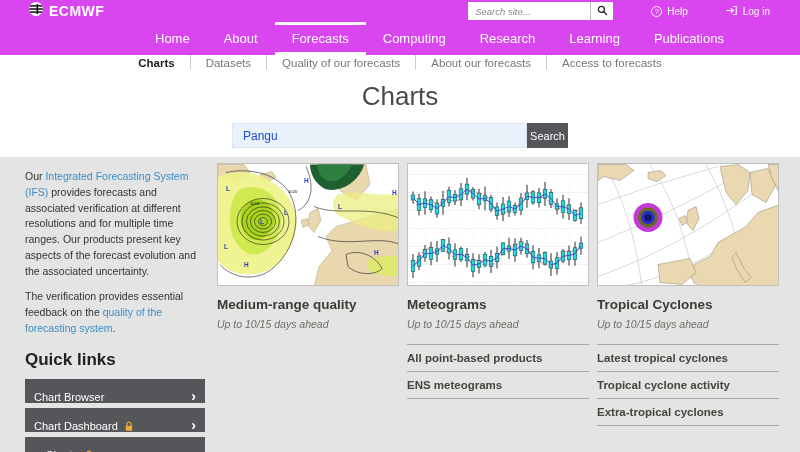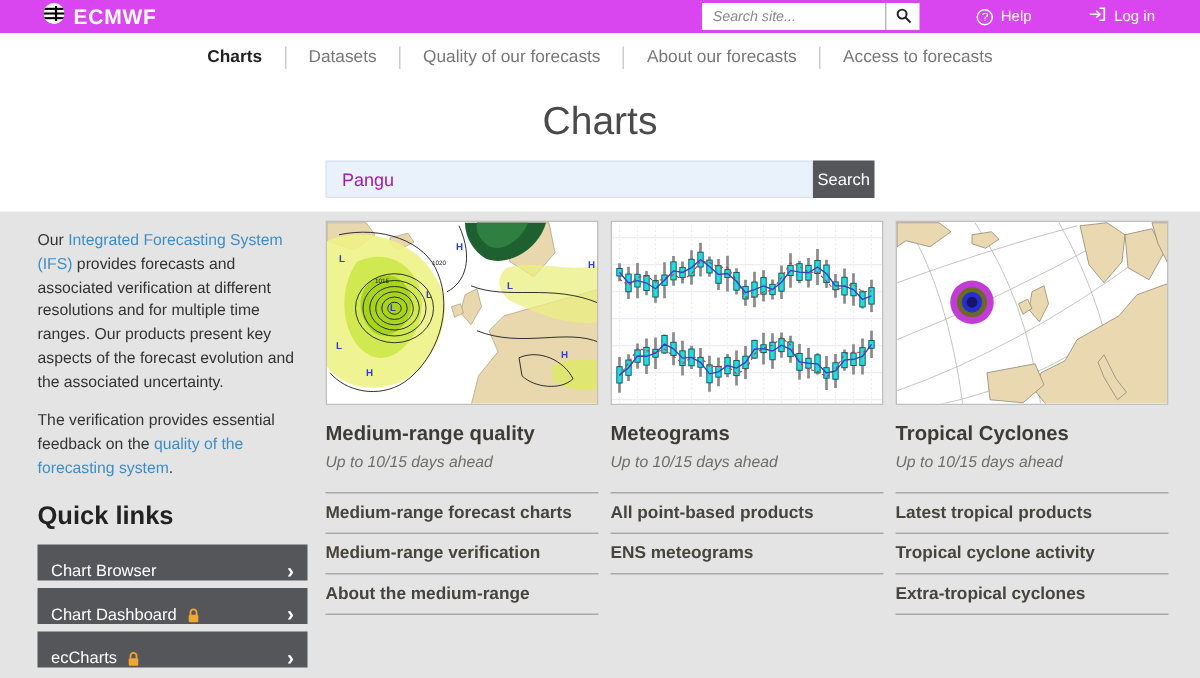--- a/index.html
+++ b/index.html
@@ -33,22 +33,22 @@
   .subnav { height:32px; display:flex; align-items:center; justify-content:center;
     font-size:11.5px; color:#777; background:#fff; }
   .subnav-item { cursor:pointer; }
   .subnav-item.active { color:#222; font-weight:bold; }
   .subnav-sep { width:1px; height:15px; background:#ccc; margin:0 15px; }
 
   
   .page-title { text-align:center; font-size:26px; font-weight:400; color:#4a4a4a;
     margin:11px 0 11px; }
   .chart-search { display:flex; justify-content:center; margin-bottom:9px; }
-  .chart-search input { width:325px; height:25px; background:#e9f1fb;
-    border:1px solid #dbe5f2; font-size:12px; padding:0 10px; color:#a21caf; outline:none; }
+  .chart-search input { width:295px; height:25px; background:#e9f1fb;
+    border:1px solid #dbe5f2; font-size:12px; padding:0 10px; color:#1d4ed8; outline:none; }
   .chart-search button { width:41px; height:25px; background:#54565a; color:#fff;
     border:none; font-size:11px; cursor:pointer; }
 
   
   .content { flex:1; background:#e4e4e4; display:flex; padding:6px 0 0 25px; }
   aside { width:180px; flex-shrink:0; padding-top:6px; }
   aside p { font-size:10.5px; line-height:1.5; color:#333; margin-bottom:10px; }
   aside a { color:#3d8ec6; text-decoration:none; cursor:pointer; }
   .quick-title { font-size:17px; font-weight:bold; color:#222; margin:13px 0 9px; }
   .quick-btn { height:24px; background:#55565a; color:#fff; display:flex;
@@ -113,20 +113,29 @@
           <svg width="12" height="11" viewBox="0 0 12 11">
             <path d="M7 1.5 h3.2 v8 H7" fill="none" stroke="#fff" stroke-width="1.1"></path>
             <line x1="0.5" y1="5.5" x2="7" y2="5.5" stroke="#fff" stroke-width="1.1"></line>
             <path d="M4.8 3.2 L7.3 5.5 L4.8 7.8" fill="none" stroke="#fff" stroke-width="1.1"></path>
           </svg>
         </span>
         <span>Log in</span>
       </div>
     </div>
   </div>
+  <nav class="mainnav">
+    <div class="nav-item">Home</div>
+    <div class="nav-item">About</div>
+    <div class="nav-item active">Forecasts</div>
+    <div class="nav-item">Computing</div>
+    <div class="nav-item">Research</div>
+    <div class="nav-item">Learning</div>
+    <div class="nav-item">Publications</div>
+  </nav>
 </header>
 
 <div class="subnav">
   <span class="subnav-item active">Charts</span>
   <span class="subnav-sep"></span>
   <span class="subnav-item">Datasets</span>
   <span class="subnav-sep"></span>
   <span class="subnav-item">Quality of our forecasts</span>
   <span class="subnav-sep"></span>
   <span class="subnav-item">About our forecasts</span>
@@ -222,25 +231,20 @@
             <text x="6" y="84">L</text>
           </g>
           <g font-family="Liberation Sans, sans-serif" font-size="4.2" fill="#111">
             <text x="70" y="28">1020</text>
             <text x="32" y="40">1015</text>
           </g>
         </svg>
       </div>
       <h3>Medium-range quality</h3>
       <div class="subtitle">Up to 10/15 days ahead</div>
-      <ul>
-        <li>Medium-range forecast charts</li>
-        <li>Medium-range verification</li>
-        <li>About the medium-range</li>
-      </ul>
     </div>
 
     <div class="card">
       <div class="thumb">
         <svg id="meteo-svg" width="182" height="123" viewBox="0 0 182 122">
           <rect width="182" height="122" fill="#ffffff"></rect>
         <line x1="5" y1="2" x2="5" y2="120" stroke="#dde2ec" stroke-width="0.5" stroke-dasharray="1,2"></line>
             <line x1="17" y1="2" x2="17" y2="120" stroke="#dde2ec" stroke-width="0.5" stroke-dasharray="1,2"></line>
             <line x1="29" y1="2" x2="29" y2="120" stroke="#dde2ec" stroke-width="0.5" stroke-dasharray="1,2"></line>
             <line x1="41" y1="2" x2="41" y2="120" stroke="#dde2ec" stroke-width="0.5" stroke-dasharray="1,2"></line>
@@ -422,20 +426,20 @@
 
           <circle cx="50" cy="53" r="14.5" fill="#c23bd6"></circle>
           <circle cx="50" cy="53" r="10" fill="#6a6a22"></circle>
           <circle cx="50" cy="53" r="6.8" fill="#2530cc"></circle>
           <circle cx="50" cy="53" r="3.6" fill="#15156a"></circle>
         </svg>
       </div>
       <h3>Tropical Cyclones</h3>
       <div class="subtitle">Up to 10/15 days ahead</div>
       <ul>
-        <li>Latest tropical products</li>
+        <li>Latest tropical cyclones</li>
         <li>Tropical cyclone activity</li>
         <li>Extra-tropical cyclones</li>
       </ul>
     </div>
 
   </div>
 </div>
 
 </body></html>

